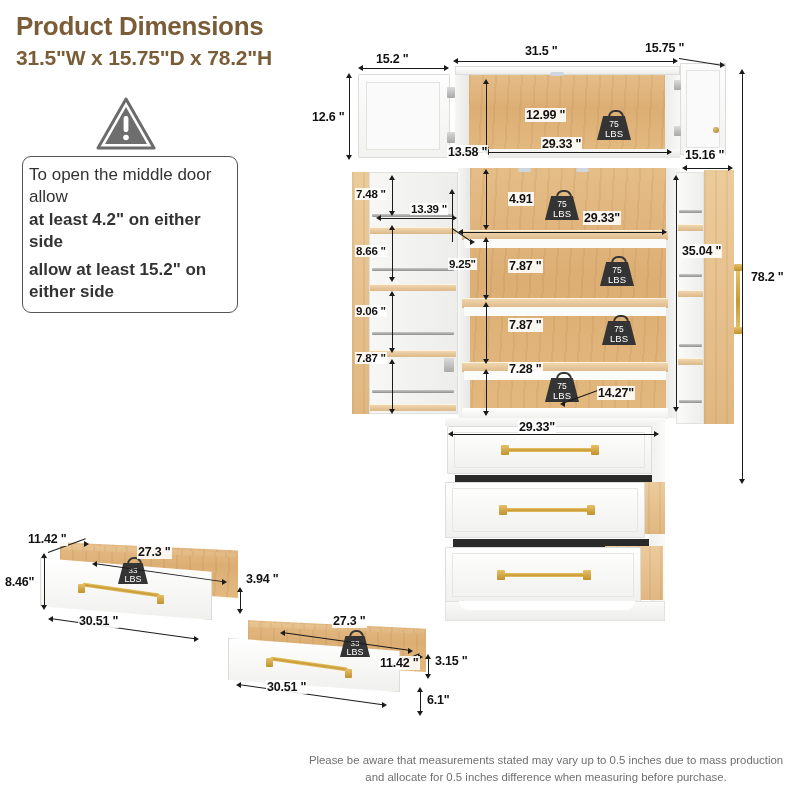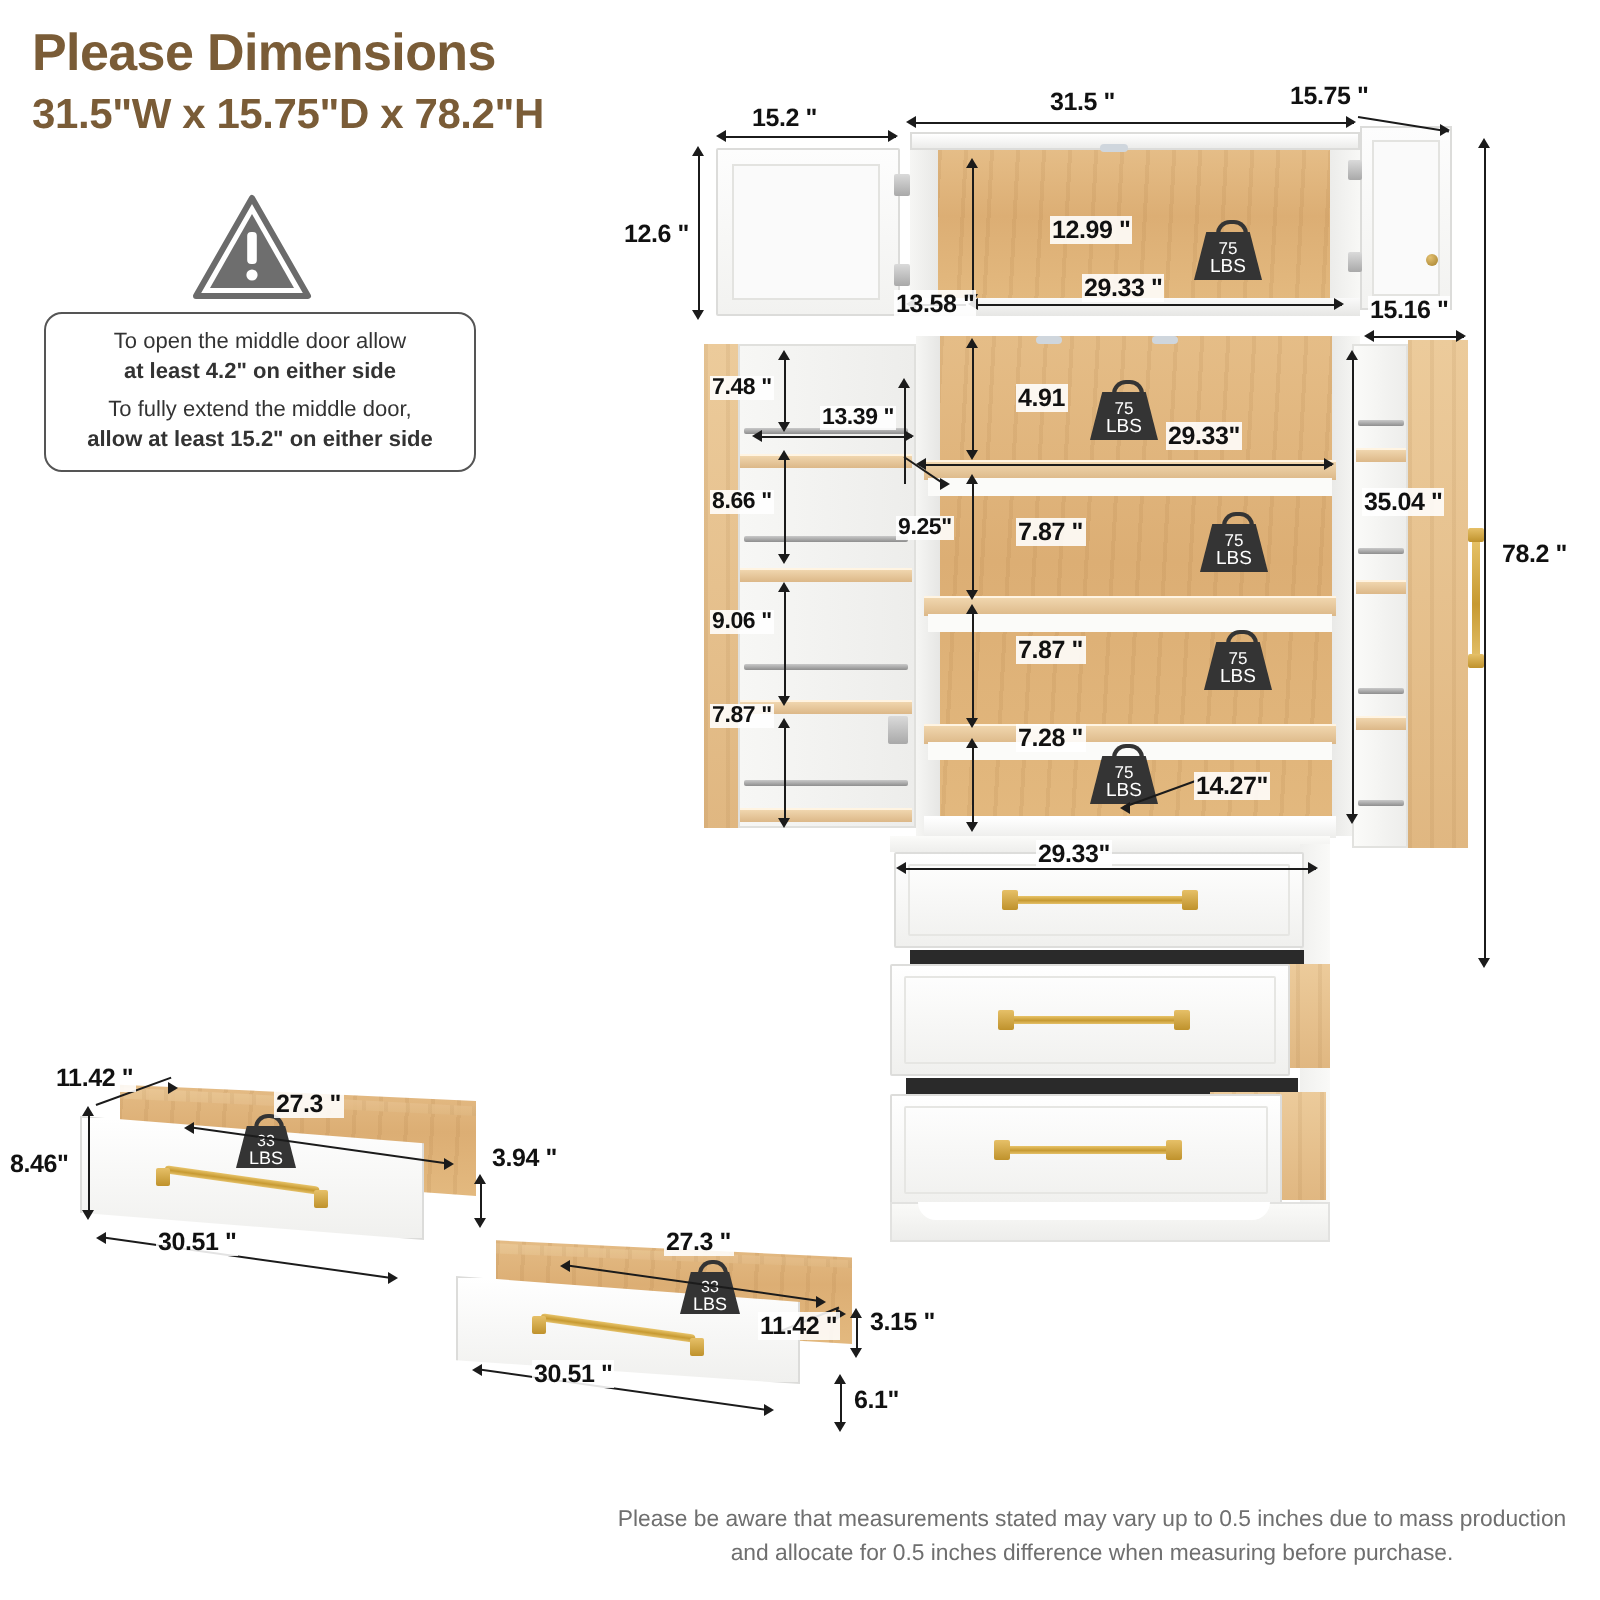--- a/index.html
+++ b/index.html
@@ -7,21 +7,21 @@
        font-family:"Liberation Sans",sans-serif;color:#222;}
   .abs{position:absolute;}
   
   #title-block{left:16px;top:12px;width:330px;}
   #product-title{font-size:26px;font-weight:700;color:#7a5c37;line-height:1.15;letter-spacing:-.3px;}
   #product-dims{font-size:21px;font-weight:700;color:#7a5c37;line-height:1.3;margin-top:2px;letter-spacing:-.2px;}
   
   #warn-icon{left:96px;top:96px;width:60px;height:56px;}
   #note-box{left:22px;top:156px;width:216px;border:1.4px solid #555;border-radius:9px;
             padding:7px 6px 8px;box-sizing:border-box;background:#fff;}
-  .note-line{font-size:11px;text-align:center;color:#333;line-height:1.32;}
+  .note-line{font-size:17px;color:#333;line-height:1.32;}
   .note-gap{height:5px;}
   .note-line b{font-weight:700;}
   
   .dim{position:absolute;font-size:12.5px;font-weight:700;color:#111;white-space:nowrap;
        background:rgba(255,255,255,.88);padding:0 1px;letter-spacing:-.2px;}
   .dim.sm{font-size:11.5px;}
   
   .ln{position:absolute;background:#1b1b1b;}
   .lnh{height:1.1px;}
   .lnv{width:1.1px;}
@@ -62,38 +62,37 @@
   .wbadge.sm .n{width:30px;top:9px;font-size:8px;}
   .wbadge.sm .u{width:30px;top:17px;font-size:9px;}
   
   #footer{left:300px;top:752px;width:492px;font-size:11.4px;color:#6f6f6f;
           line-height:1.45;text-align:center;}
 </style>
 </head>
 <body>
 
 <div class="abs" id="title-block">
-  <div id="product-title">Please Dimensions</div>
+  <div id="product-title">Product Dimensions</div>
   <div id="product-dims">31.5"W x 15.75"D x 78.2"H</div>
 </div>
 
 <div class="abs" id="warn-icon">
   <svg width="60" height="56" viewBox="0 0 60 56">
     <path d="M30 3 L58 52 L2 52 Z" fill="none" stroke="#6b6b6b" stroke-width="3" stroke-linejoin="round"></path>
     <path d="M30 11 L51 48 L9 48 Z" fill="#6e6e6e"></path>
     <rect x="27.6" y="20" width="4.8" height="16" rx="2" fill="#ffffff"></rect>
     <circle cx="30" cy="41.5" r="2.8" fill="#ffffff"></circle>
   </svg>
 </div>
 
 <div class="abs" id="note-box">
   <div class="note-line">To open the middle door allow</div>
   <div class="note-line"><b>at least 4.2" on either side</b></div>
   <div class="note-gap"></div>
-  <div class="note-line">To fully extend the middle door,</div>
   <div class="note-line"><b>allow at least 15.2" on either side</b></div>
 </div>
 
 <div class="abs white" style="left:358px;top:74px;width:92px;height:84px;border-radius:1px;">
   <div class="panel-inset" style="left:7px;top:7px;right:9px;bottom:7px;"></div>
 </div>
 <div class="hinge" style="left:447px;top:87px;width:8px;height:11px;"></div>
 <div class="hinge" style="left:447px;top:132px;width:8px;height:11px;"></div>
 
 <div class="abs" style="left:455px;top:66px;width:225px;height:92px;">

